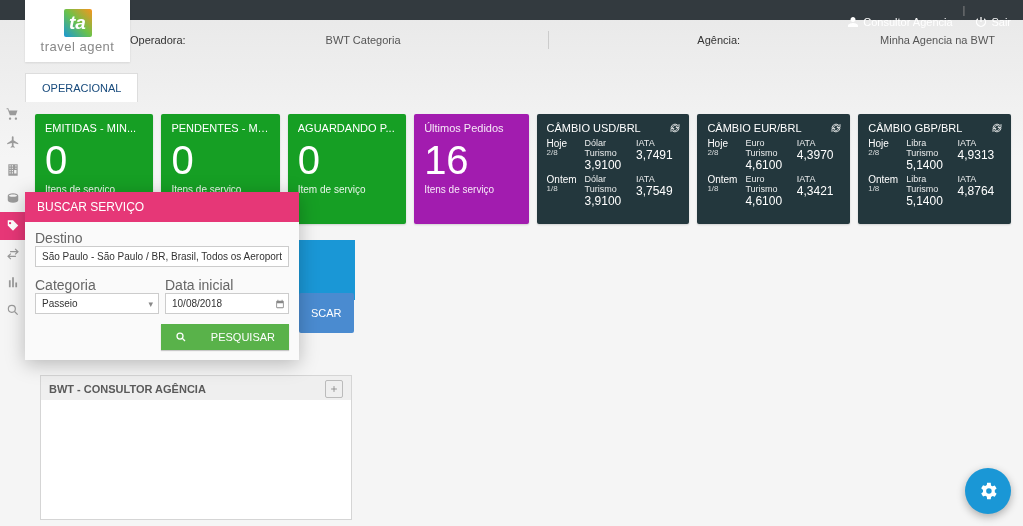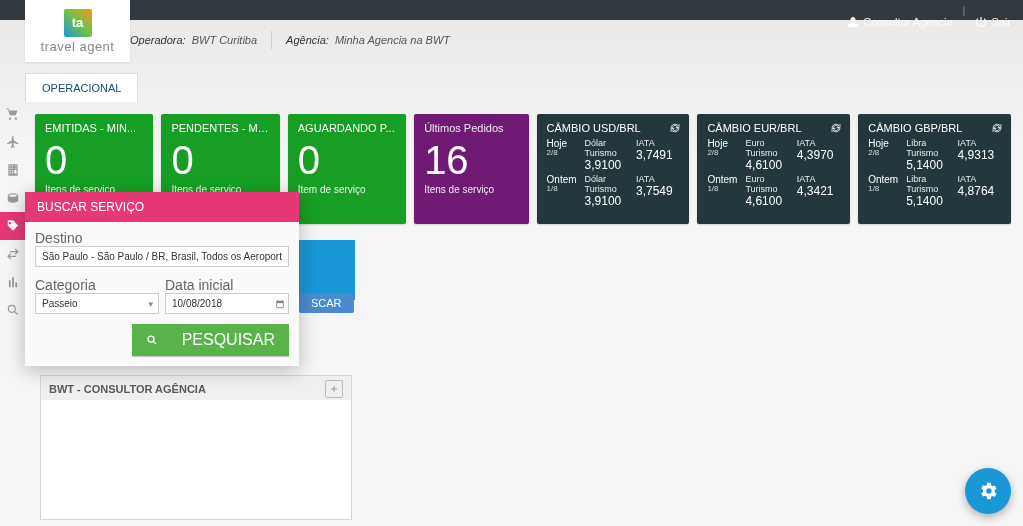--- a/index.html
+++ b/index.html
@@ -27,48 +27,48 @@
       gap: 10px;
     }
     .topbar .sep { color: #888; }
     .topbar svg { vertical-align: middle; }
     .topbar-item { display: flex; align-items: center; gap: 4px; cursor: pointer; margin-top: 24px; }
     .infobar {
       position: absolute;
       top: 20px; right: 0; left: 130px;
       height: 40px;
       display: flex;
-      justify-content: flex-start;
+      justify-content: space-between;
       align-items: center;
-      padding-right: 22px;
+      padding-right: 28px;
       font-size: 11px;
       color: #555;
       gap: 6px;
-      font-style: italic;
     }
     .infobar .divider { border-left: 1px solid #ccc; height: 18px; margin: 0 8px; }
     .logo-box {
       position: absolute;
       top: 0; left: 25px;
       width: 105px; height: 62px;
       background: #fff;
       display: flex;
       flex-direction: column;
       align-items: center;
       justify-content: center;
       box-shadow: 0 1px 2px rgba(0,0,0,0.1);
     }
     .logo-icon {
       width: 28px; height: 28px;
       background: linear-gradient(45deg, #1a97d6, #6cc24a, #f7941e);
       position: relative;
       margin-bottom: 2px;
       display:flex; align-items:center; justify-content:center;
-      color:#fff; font-weight:bold; font-size:13px;
+      color:#fff; font-weight:bold; font-size:19px;
       border-radius:2px;
+      font-style:italic;
     }
     .logo-text { color: #888; font-size: 13px; letter-spacing: 0.5px; font-weight: 300; }
     .sidenav {
       position: absolute;
       top: 100px; left: 0;
       width: 25px;
       display: flex;
       flex-direction: column;
     }
     .sidenav-item {
@@ -101,21 +101,21 @@
     .card {
       color: #fff;
       border-radius: 2px;
       padding: 8px 10px 10px;
       position: relative;
       height: 110px;
       box-shadow: 0 1px 2px rgba(0,0,0,0.15);
       overflow: hidden;
     }
     .card-green { background: #169f24; width: 120px;}
-    .card-yellow { background: #701a75; width: 116px;}
+    .card-yellow { background: #a21caf; width: 116px;}
     .card-dark { background: #23373d; width: 155px; font-size: 10px; padding:8px 10px 6px;}
     .card-title { font-size: 11px; white-space: nowrap; overflow: hidden; text-overflow: ellipsis; font-weight: 500;}
     .card-big { font-size: 40px; line-height: 1; margin: 6px 0 4px; font-weight: 300; }
     .card-sub { font-size: 10px; opacity: 0.9; }
     .exchange-grid { display: grid; grid-template-columns: 30px 1fr 1fr; gap: 2px 8px; margin-top: 4px; font-size: 10px;}
     .ex-label { font-weight: 400; }
     .ex-date { font-size: 8px; opacity: 0.8; line-height: 1;}
     .ex-col-header { font-size: 9px; opacity: 0.9; }
     .ex-val { font-size: 12px; }
     .refresh-icon { position: absolute; top: 8px; right: 8px; opacity: 0.8;}
@@ -184,26 +184,26 @@
     .row3 { display: flex; gap: 6px; margin-top: 6px;}
     .row3 > div { flex: 1; }
     .select { position:relative;}
     .select .input { padding-right: 18px;}
     .chev { position:absolute; right:6px; top:50%; transform:translateY(-50%); font-size:9px; color:#888; pointer-events:none;}
     .date-wrap {position:relative;}
     .date-wrap .cal-icon {position:absolute; right:4px; top:50%; transform:translateY(-50%); color:#888;}
     .pesquisar {
       background: #59b24a; color: #fff; border: none;
       padding: 7px 14px; display: flex; align-items: center; gap: 24px;
-      float: right; margin-top: 10px; font-size: 16px; cursor:pointer;
+      float: right; margin-top: 10px; font-size: 11px; cursor:pointer;
       box-shadow: 0 1px 1px rgba(0,0,0,0.2);
     }
     .buscar-tag {
       position:absolute; top: 293px; left: 299px;
-      background: #4a8bd0; color:#fff; padding: 4px 12px; font-size:11px;
+      background: #4a8bd0; color:#fff; padding: 14px 12px; font-size:11px;
       border-radius:2px;
     }
     .fab {
       position: absolute; bottom: 12px; right: 12px;
       width: 46px; height: 46px; border-radius: 50%;
       background: #1a97d6; display:flex;align-items:center;justify-content:center;
       box-shadow: 0 3px 8px rgba(0,0,0,0.3); cursor:pointer;
     }
   </style>
 </head>
@@ -221,21 +221,21 @@
     <svg width="12" height="12" viewBox="0 0 24 24" fill="none" stroke="#fff" stroke-width="2.5">
         <path d="M12 2v10"></path>
         <path d="M5.5 5.5a9 9 0 1 0 13 0"></path>
       </svg>
     <span>Sair</span>
   </div>
 </div>
 
 <div class="infobar">
   <span style="color:#333;">Operadora:</span>
-  <span>BWT Curitiba</span>
+  <span>BWT Categoria</span>
   <div class="divider"></div>
   <span style="color:#333;">Agência:</span>
   <span>Minha Agencia na BWT</span>
 </div>
 
 <div class="logo-box">
   <div class="logo-icon">
       <span>ta</span>
     </div>
   <div class="logo-text">travel agent</div>

